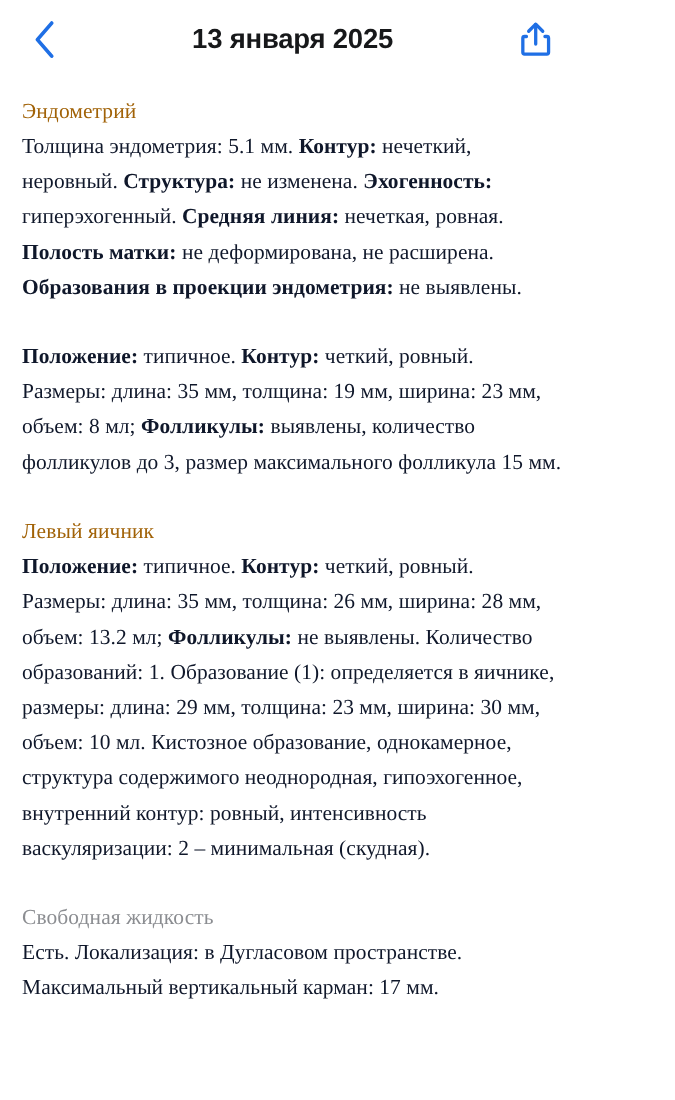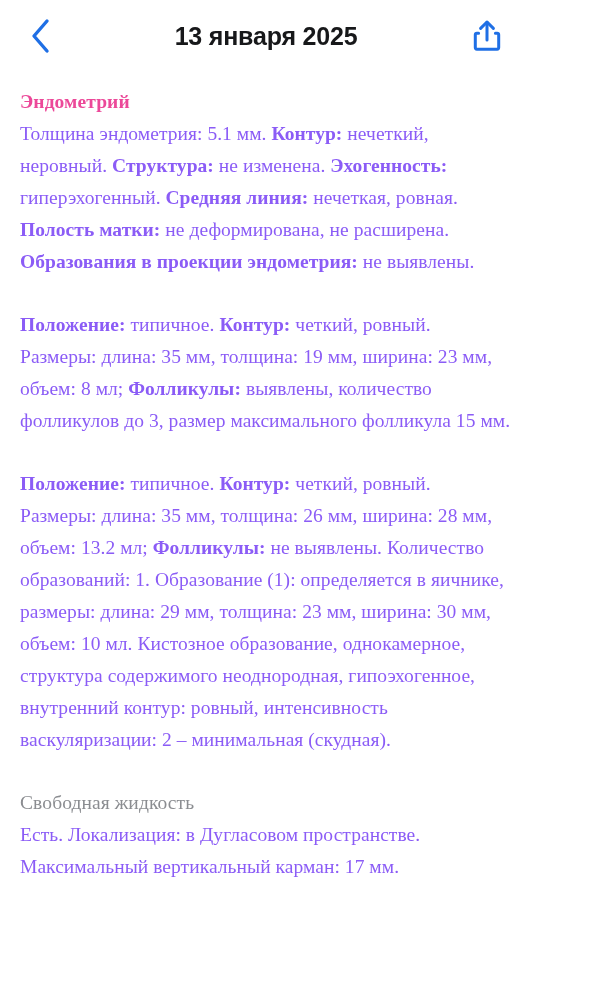--- a/index.html
+++ b/index.html
@@ -61,34 +61,34 @@
   .doc {
     padding: 14px 20px 0 20px;
   }
   .section {
     margin-bottom: 31px;
   }
   .section:last-child { margin-bottom: 16px; }
 
   .sec-head {
     font-size: 19.5px;
-    font-weight: 700;
-    color: #ec4899;
+    font-weight: 400;
+    color: #a16207;
     line-height: 32px;
     letter-spacing: 0.1px;
   }
   .sec-head.muted {
     font-weight: 400;
     color: #8b8d91;
   }
 
   .para {
     font-size: 19.5px;
     line-height: 32px;
-    color: #8b5cf6;
+    color: #0f172a;
     letter-spacing: 0.05px;
     text-align: left;
   }
   .para b { font-weight: 700; }
 </style>
 </head>
 <body>
 
 <div class="screen">
 
@@ -121,20 +121,21 @@
   <div class="doc">
       <div class="section">
         <div class="sec-head">Эндометрий</div>
         <p class="para"><span>Толщина эндометрия: 5.1 мм. </span><b>Контур:</b><span> нечеткий, неровный. </span><b>Структура:</b><span> не изменена. </span><b>Эхогенность:</b><span> гиперэхогенный. </span><b>Средняя линия:</b><span> нечеткая, ровная. </span><b>Полость матки:</b><span> не деформирована, не расширена. </span><b>Образования в проекции эндометрия:</b><span> не выявлены.</span></p>
       </div>
       <div class="section">
         <p class="para"><b>Положение:</b><span> типичное. </span><b>Контур:</b><span> четкий, ровный.</span></p>
         <p class="para"><span>Размеры: длина: 35 мм, толщина: 19 мм, ширина: 23 мм, объем: 8 мл; </span><b>Фолликулы:</b><span> выявлены, количество фолликулов до 3, размер максимального фолликула 15 мм.</span></p>
       </div>
       <div class="section">
+        <div class="sec-head">Левый яичник</div>
         <p class="para"><b>Положение:</b><span> типичное. </span><b>Контур:</b><span> четкий, ровный.</span></p>
         <p class="para"><span>Размеры: длина: 35 мм, толщина: 26 мм, ширина: 28 мм, объем: 13.2 мл; </span><b>Фолликулы:</b><span> не выявлены. Количество образований: 1. Образование (1): определяется в яичнике, размеры: длина: 29 мм, толщина: 23 мм, ширина: 30 мм, объем: 10 мл. Кистозное образование, однокамерное, структура содержимого неоднородная, гипоэхогенное, внутренний контур: ровный, интенсивность васкуляризации: 2 – минимальная (скудная).</span></p>
       </div>
       <div class="section">
         <div class="sec-head muted">Свободная жидкость</div>
         <p class="para"><span>Есть. Локализация: в Дугласовом пространстве.</span></p>
         <p class="para"><span>Максимальный вертикальный карман: 17 мм.</span></p>
       </div>
     </div>
 

